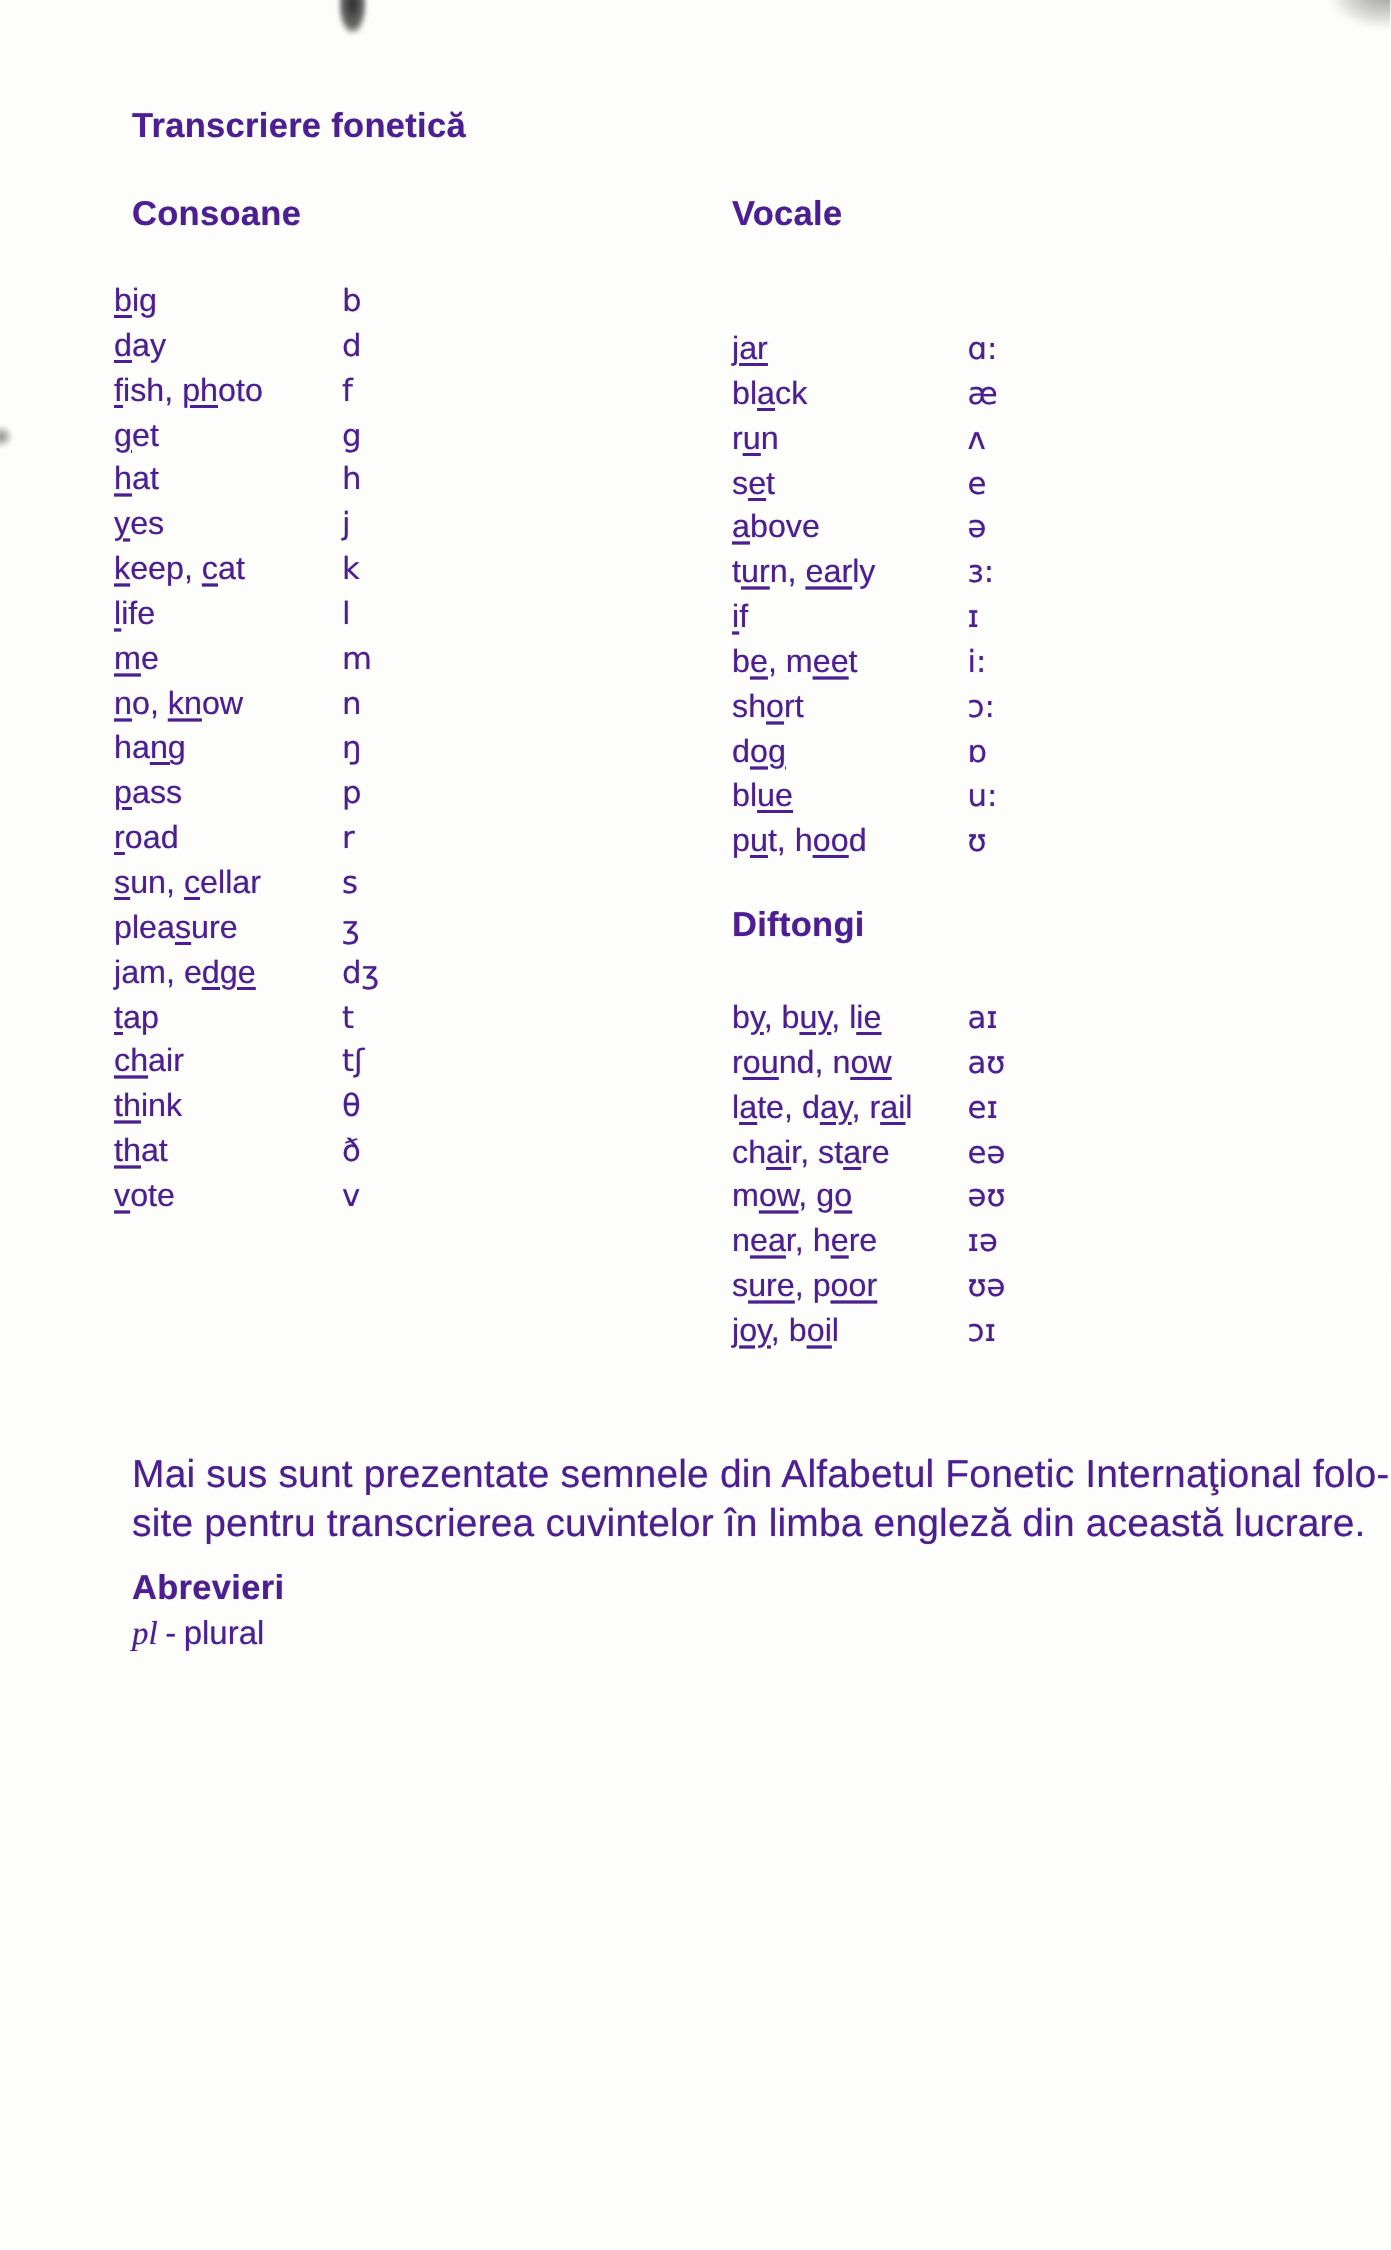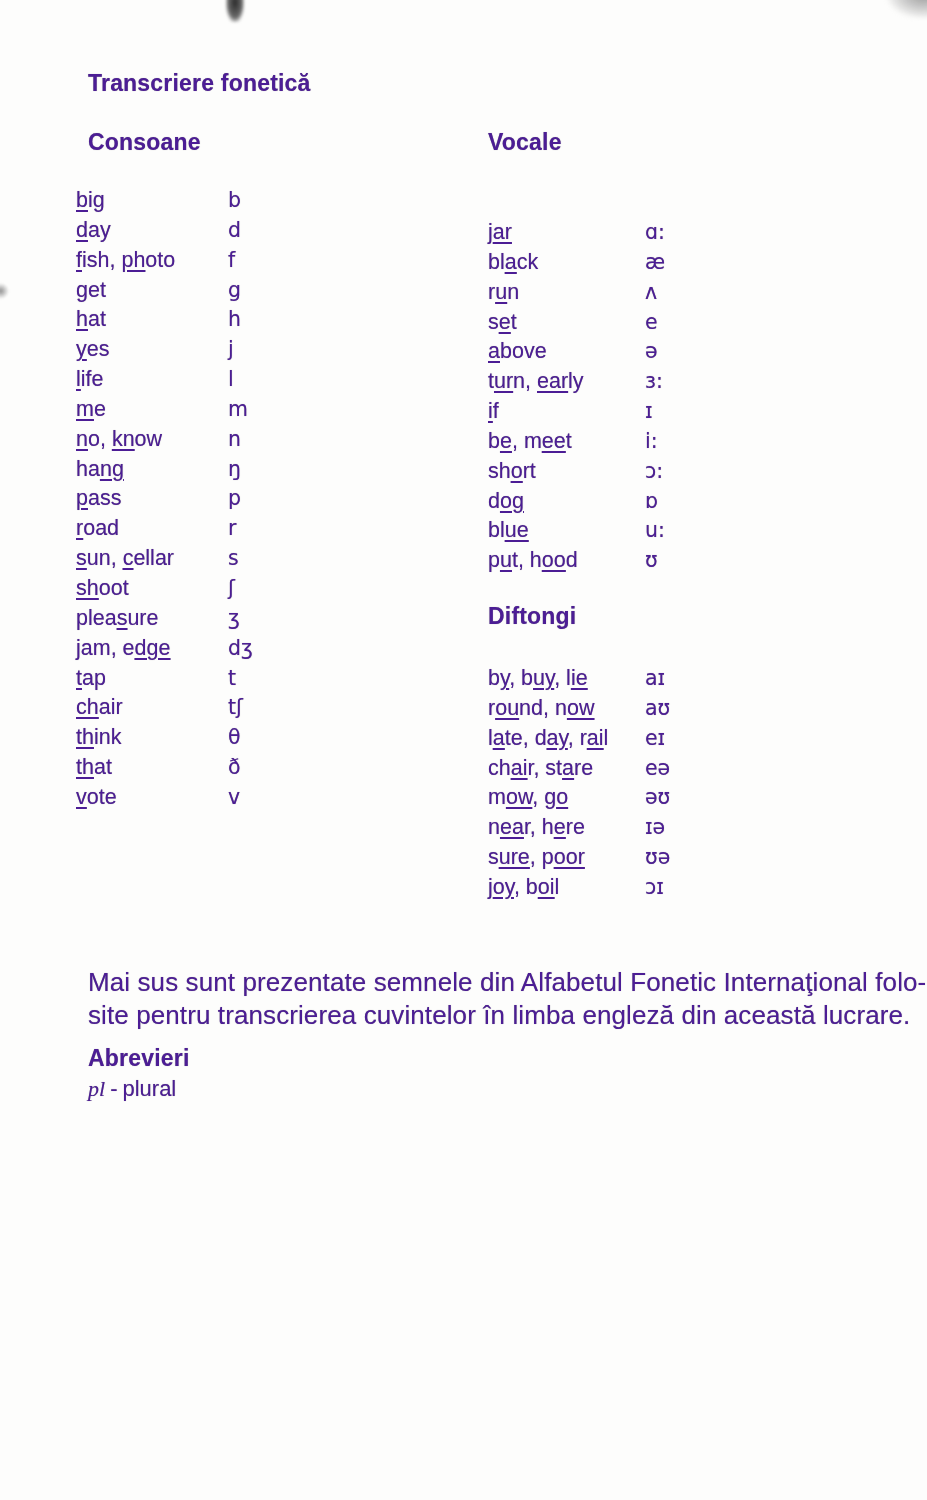--- a/index.html
+++ b/index.html
@@ -105,20 +105,24 @@
       </div>
       <div class="row">
         <span class="word"><u>h</u>at</span>
         <span class="symbol">h</span>
       </div>
       <div class="row">
         <span class="word"><u>y</u>es</span>
         <span class="symbol">j</span>
       </div>
       <div class="row">
+        <span class="word"><u>k</u>eep, <u>c</u>at</span>
+        <span class="symbol">k</span>
+      </div>
+      <div class="row">
         <span class="word"><u>l</u>ife</span>
         <span class="symbol">l</span>
       </div>
       <div class="row">
         <span class="word"><u>m</u>e</span>
         <span class="symbol">m</span>
       </div>
       <div class="row">
         <span class="word"><u>n</u>o, <u>kn</u>ow</span>
         <span class="symbol">n</span>
@@ -131,24 +135,20 @@
         <span class="word"><u>p</u>ass</span>
         <span class="symbol">p</span>
       </div>
       <div class="row">
         <span class="word"><u>r</u>oad</span>
         <span class="symbol">r</span>
       </div>
       <div class="row">
         <span class="word"><u>s</u>un, <u>c</u>ellar</span>
         <span class="symbol">s</span>
-      </div>
-      <div class="row">
-        <span class="word"><u>sh</u>oot</span>
-        <span class="symbol">ʃ</span>
       </div>
       <div class="row">
         <span class="word">plea<u>s</u>ure</span>
         <span class="symbol">ʒ</span>
       </div>
       <div class="row">
         <span class="word"><u>j</u>am, e<u>dge</u></span>
         <span class="symbol">dʒ</span>
       </div>
       <div class="row">

